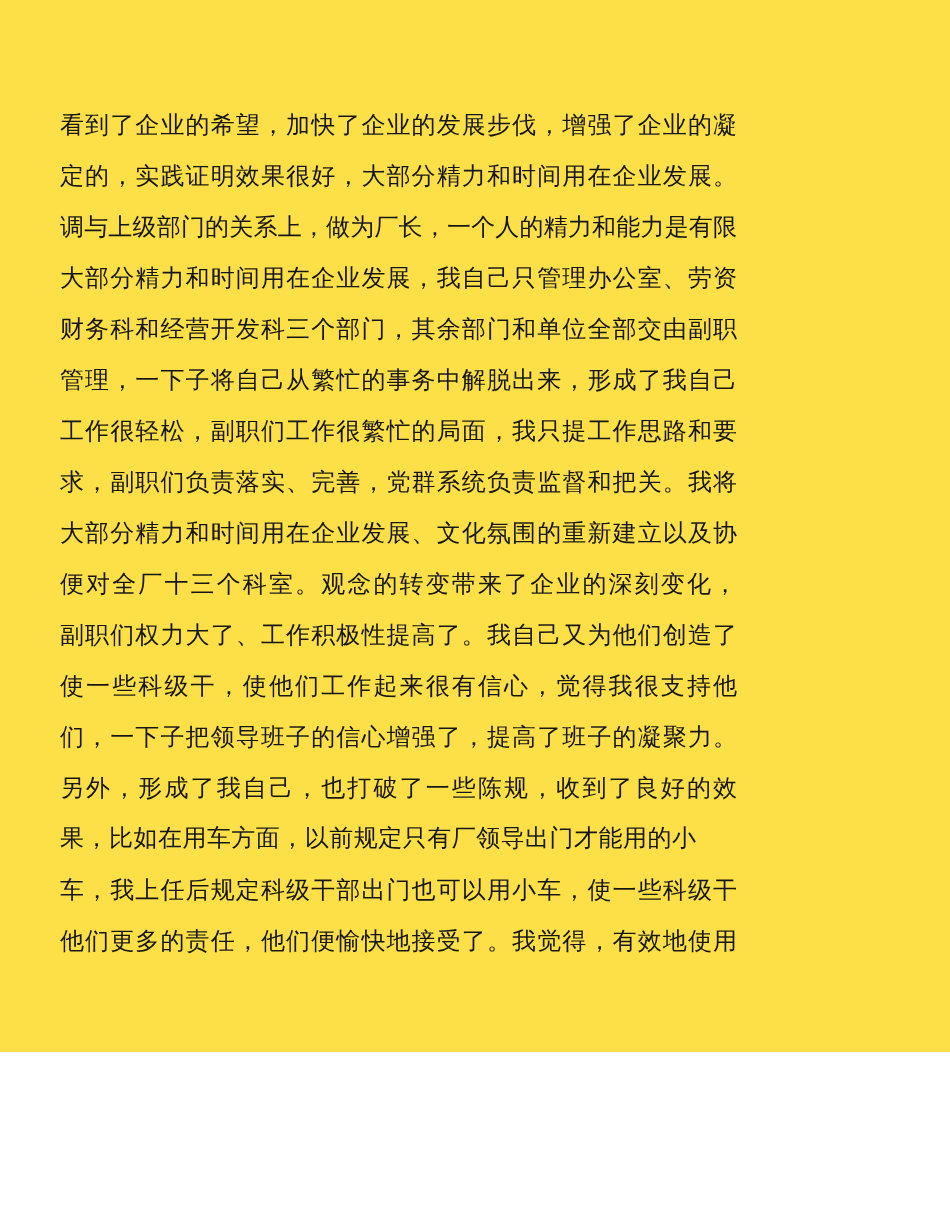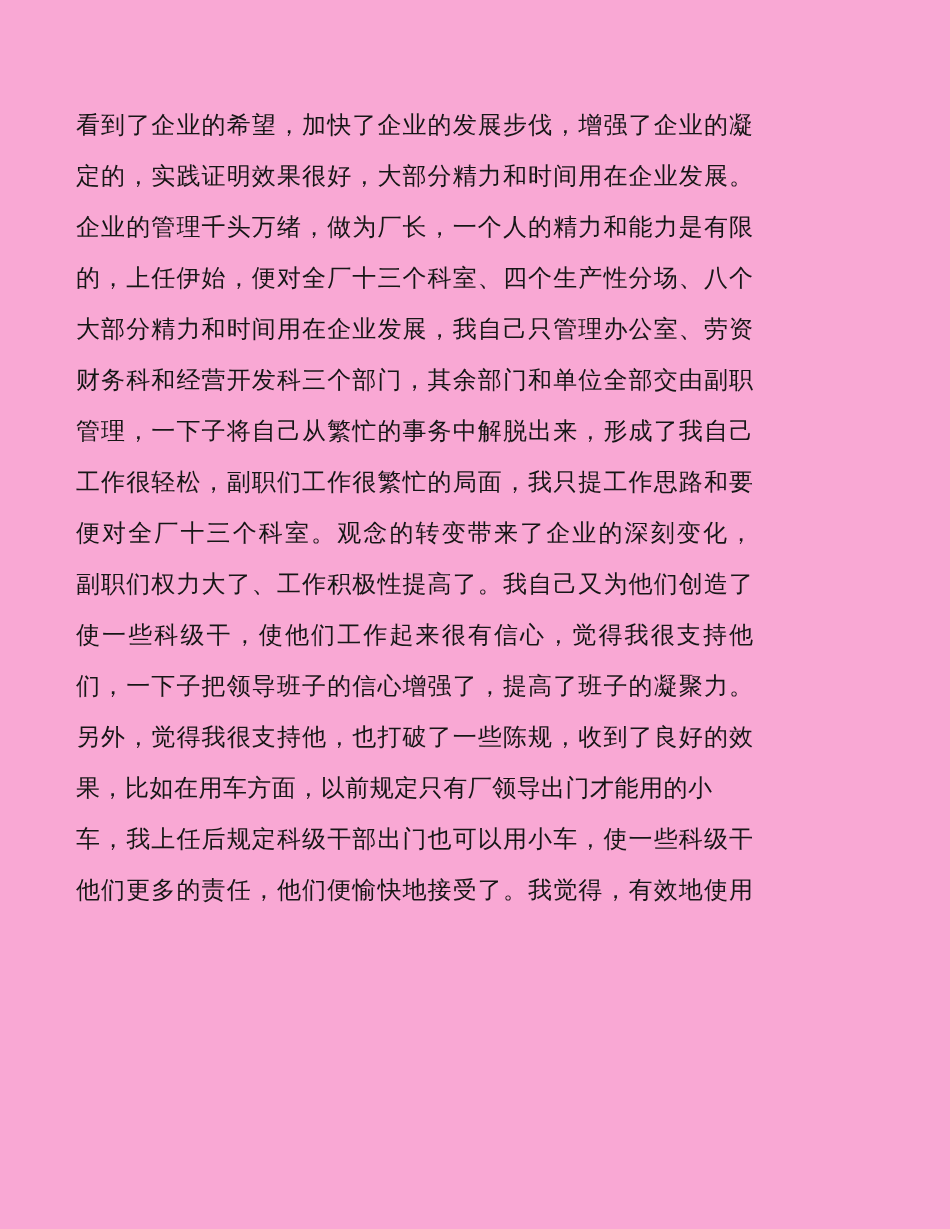--- a/index.html
+++ b/index.html
@@ -8,58 +8,60 @@
   }
   body {
     width: 950px;
     height: 1229px;
     background: #ffffff;
     overflow: hidden;
   }
   .page {
     box-sizing: border-box;
     width: 950px;
-    height: 1229px;
-    padding: 100px 0 0 76px;
-    background: #f9a8d4;
+    height: 1052px;
+    padding: 100px 0 0 60px;
+    background: #fde047;
   }
   .text-block {
     width: 680px;
   }
   .line {
     width: 677px;
     height: 51px;
     line-height: 51px;
     font-family: "Liberation Serif", "DejaVu Serif", serif;
     font-size: 24px;
     color: #161616;
     text-align: justify;
     text-align-last: justify;
     text-justify: inter-character;
     overflow: hidden;
   }
   .line.short {
     width: 636px;
+    font-family: Liberation Mono, monospace;
   }
 </style>
 </head>
 <body>
 
 <div class="page">
   <div class="text-block">
     <div class="line">看到了企业的希望，加快了企业的发展步伐，增强了企业的凝</div>
     <div class="line">定的，实践证明效果很好，大部分精力和时间用在企业发展。</div>
-    <div class="line">企业的管理千头万绪，做为厂长，一个人的精力和能力是有限</div>
-    <div class="line">的，上任伊始，便对全厂十三个科室、四个生产性分场、八个</div>
+    <div class="line">调与上级部门的关系上，做为厂长，一个人的精力和能力是有限</div>
     <div class="line">大部分精力和时间用在企业发展，我自己只管理办公室、劳资</div>
     <div class="line">财务科和经营开发科三个部门，其余部门和单位全部交由副职</div>
     <div class="line">管理，一下子将自己从繁忙的事务中解脱出来，形成了我自己</div>
     <div class="line">工作很轻松，副职们工作很繁忙的局面，我只提工作思路和要</div>
+    <div class="line">求，副职们负责落实、完善，党群系统负责监督和把关。我将</div>
+    <div class="line">大部分精力和时间用在企业发展、文化氛围的重新建立以及协</div>
     <div class="line">便对全厂十三个科室。观念的转变带来了企业的深刻变化，</div>
     <div class="line">副职们权力大了、工作积极性提高了。我自己又为他们创造了</div>
     <div class="line">使一些科级干，使他们工作起来很有信心，觉得我很支持他</div>
     <div class="line">们，一下子把领导班子的信心增强了，提高了班子的凝聚力。</div>
-    <div class="line">另外，觉得我很支持他，也打破了一些陈规，收到了良好的效</div>
+    <div class="line">另外，形成了我自己，也打破了一些陈规，收到了良好的效</div>
     <div class="line short">果，比如在用车方面，以前规定只有厂领导出门才能用的小</div>
     <div class="line">车，我上任后规定科级干部出门也可以用小车，使一些科级干</div>
     <div class="line">他们更多的责任，他们便愉快地接受了。我觉得，有效地使用</div>
   </div>
 </div>
 
 </body></html>

